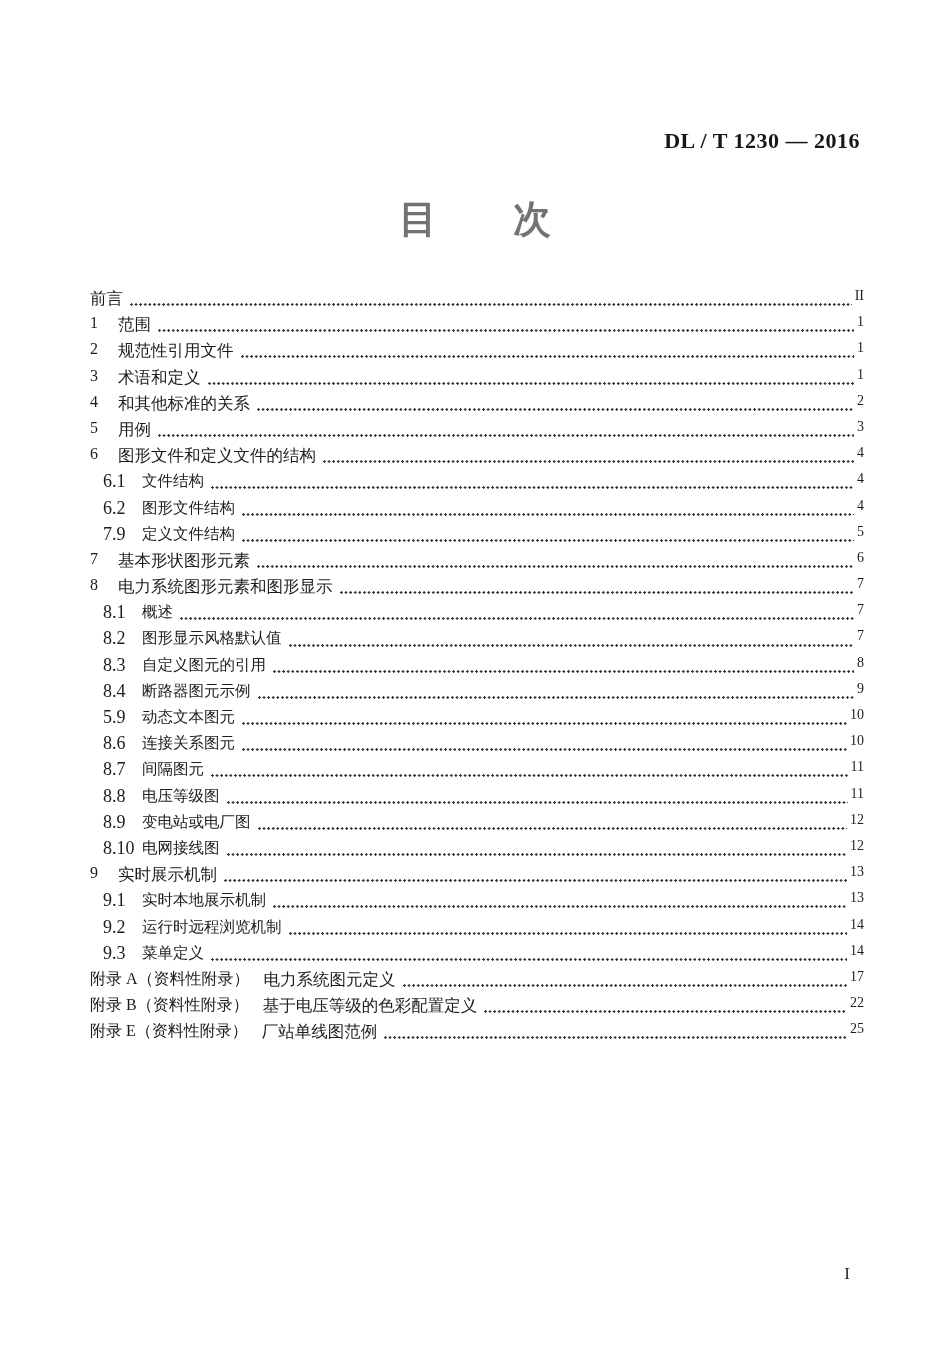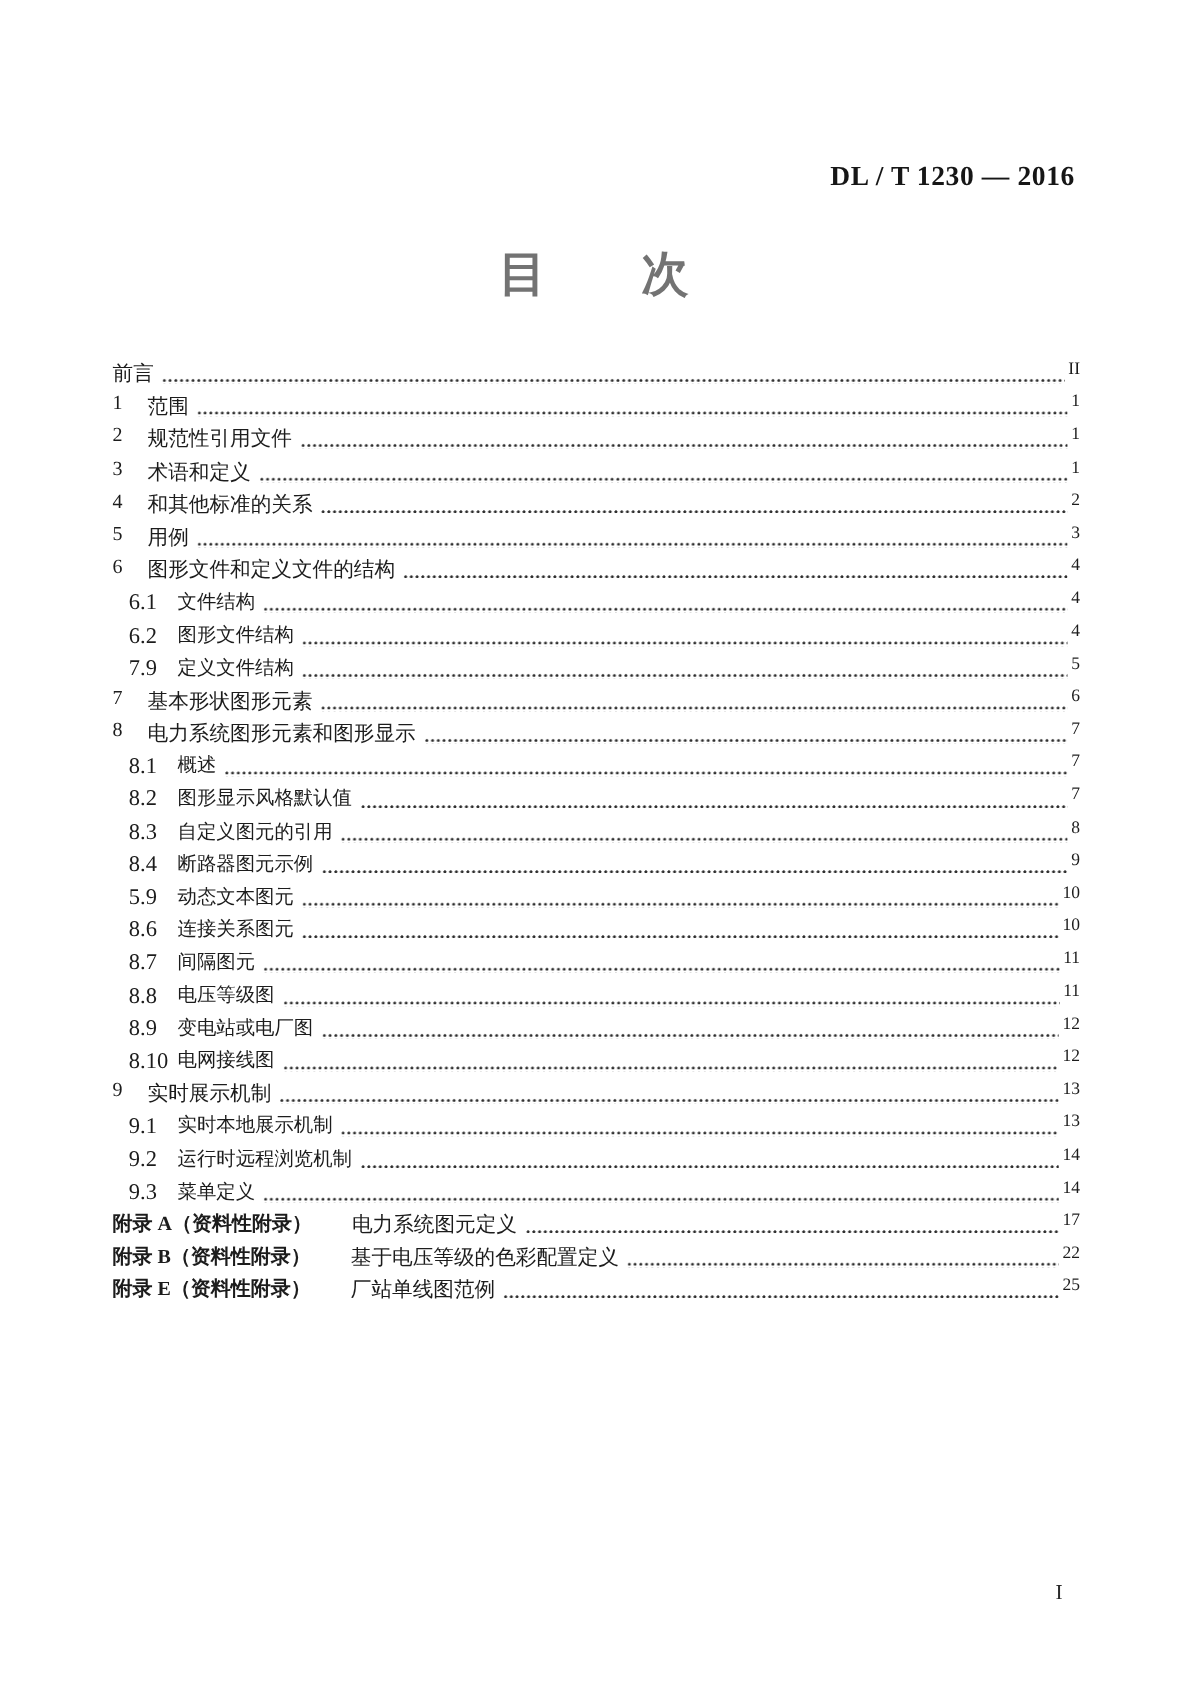--- a/index.html
+++ b/index.html
@@ -48,21 +48,21 @@
     font-size: 16.5px;
     white-space: nowrap;
   }
   .toc-row .num {
     flex: 0 0 auto;
     font-size: 16px;
   }
   .toc-row.lvl1 .num { width: 28px; }
   .toc-row.lvl2 { padding-left: 13px; font-size: 15.5px; }
   .toc-row.lvl2 .num { width: 39px; font-size: 18px; }
-  .toc-row.lvlax .num { width: auto; margin-right: 32px; font-weight: bold; }
+  .toc-row.lvlax .num { width: auto; margin-right: 14px; }
   .toc-row .label {
     flex: 0 0 auto;
   }
   .leader {
     flex: 1 1 auto;
     align-self: center;
     height: 4px;
     margin: 8px 3px 0 7px;
     background-image: radial-gradient(circle at 1.5px 1.5px, #2e2e2e 1.05px, rgba(0,0,0,0) 1.35px);
     background-size: 4.6px 4px;

